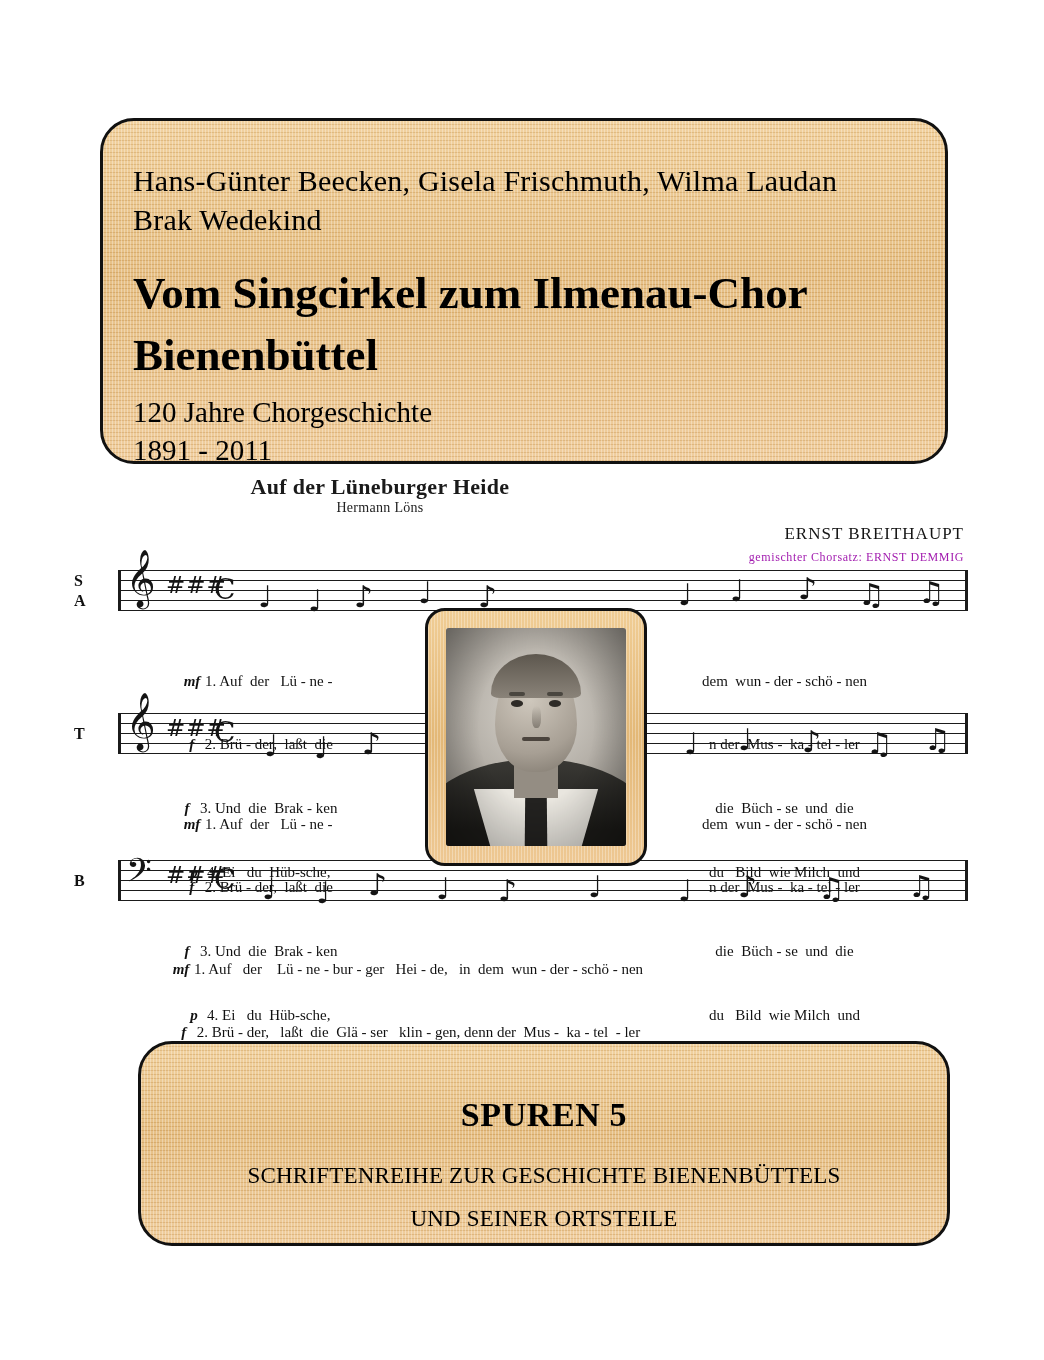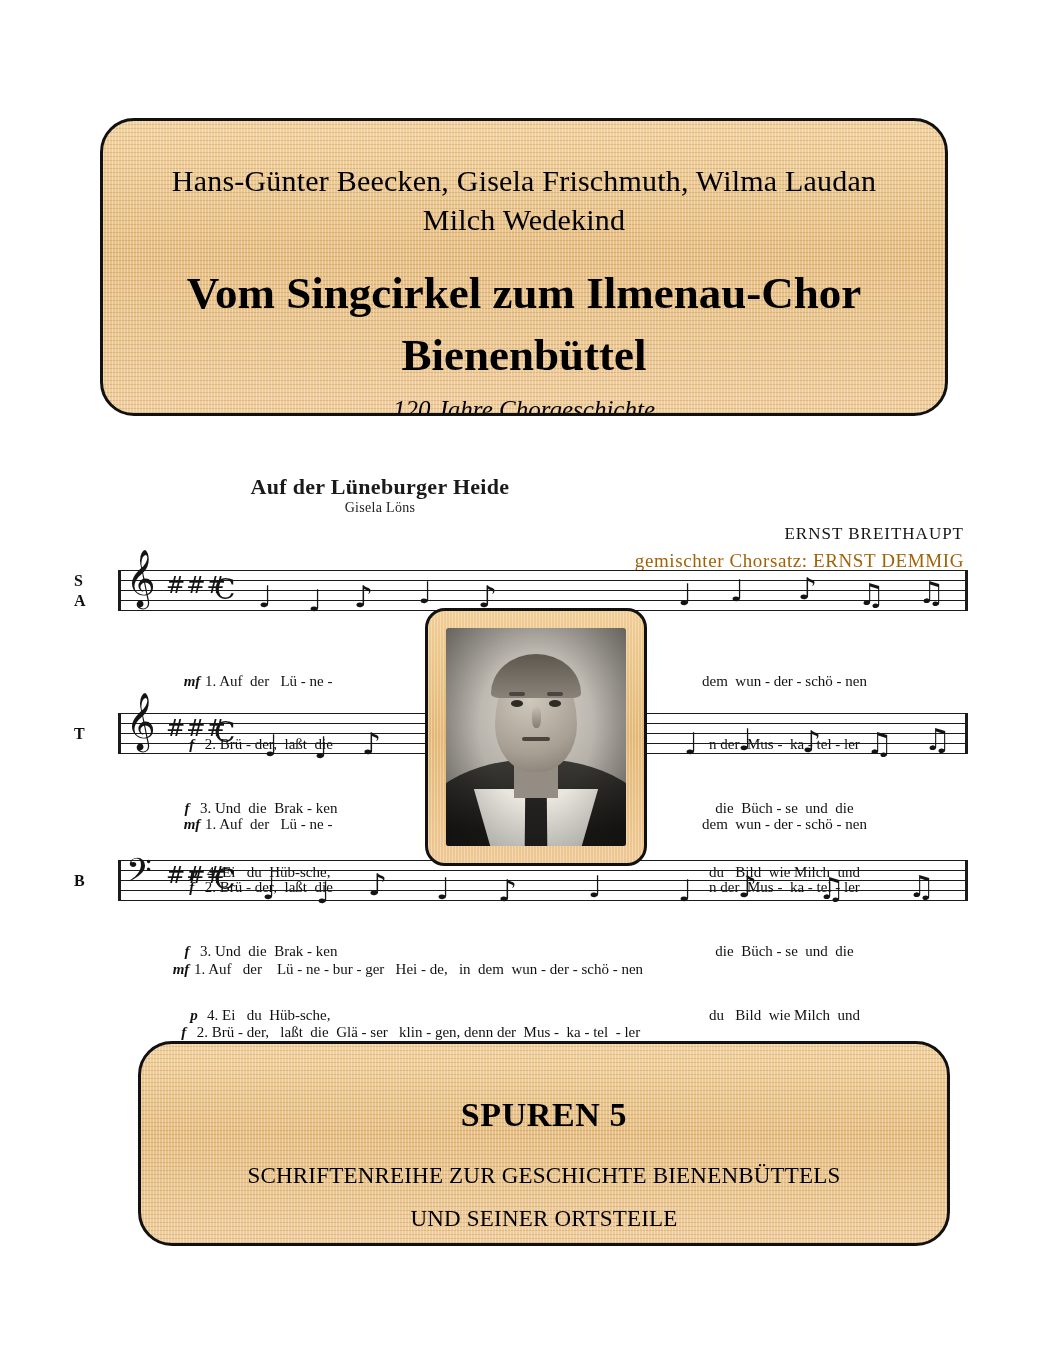--- a/index.html
+++ b/index.html
@@ -33,44 +33,43 @@
       linear-gradient(180deg, #f0cd95 0%, #e3b877 45%, #eec893 100%);
     box-sizing: border-box;
     overflow: hidden;
   }
 
   
   #title-panel {
     left: 100px;
     top: 118px;
     width: 848px;
-    height: 298px;
+    height: 346px;
     padding: 22px 30px 0 30px;
-    text-align: center;
+    text-align: left;
   }
   .authors {
     font-size: 30px;
     line-height: 1.30;
     color: #000000;
     margin-top: 18px;
     letter-spacing: 0.2px;
   }
   .main-title {
     font-size: 45px;
     font-weight: bold;
     line-height: 1.28;
     color: #000000;
     margin-top: 26px;
   }
   .subtitle {
-    font-size: 25px;
+    font-size: 29px;
     line-height: 1.25;
     color: #000000;
     margin-top: 10px;
-    font-style: italic;
   }
   .years {
     font-size: 29px;
     line-height: 1.25;
     color: #000000;
     margin-top: 2px;
   }
 
   
   #sheet-music {
@@ -108,23 +107,23 @@
     text-align: left;
     font-size: 17px;
     letter-spacing: 1px;
     color: #141414;
   }
   .arranger {
     position: absolute;
     right: 6px;
     top: 80px;
     text-align: right;
-    font-size: 19px;
+    font-size: 12px;
     letter-spacing: 0.6px;
-    color: #a16207;
+    color: #a21caf;
   }
 
   .system {
     position: absolute;
     left: 48px;
     width: 850px;
   }
   .staff {
     position: relative;
     height: 44px;
@@ -367,31 +366,31 @@
     letter-spacing: 0.2px;
   }
 </style>
 </head>
 <body>
 
 <div class="page">
 
   <div class="panel" id="title-panel">
     <div class="authors">Hans-Günter Beecken, Gisela Frischmuth, Wilma Laudan</div>
-    <div class="authors" style="margin-top:0">Milch Wedekind</div>
+    <div class="authors" style="margin-top:0">Brak Wedekind</div>
     <div class="main-title">Vom Singcirkel zum Ilmenau-Chor</div>
     <div class="main-title" style="margin-top:4px">Bienenbüttel</div>
     <div class="subtitle">120 Jahre Chorgeschichte</div>
     <div class="years">1891 - 2011</div>
   </div>
 
   <div id="sheet-music">
 
     <div class="song-title">Auf der Lüneburger Heide</div>
-    <div class="song-author">Gisela Löns</div>
+    <div class="song-author">Hermann Löns</div>
     <div class="composer">ERNST BREITHAUPT</div>
     <div class="arranger">gemischter Chorsatz: ERNST DEMMIG</div>
 
     <div class="system" style="top:100px;">
       <div class="voice-label" style="top:2px;">S</div>
       <div class="voice-label" style="top:22px;">A</div>
       <div class="staff">
         <div class="line"></div>
           <div class="line"></div>
           <div class="line"></div>

